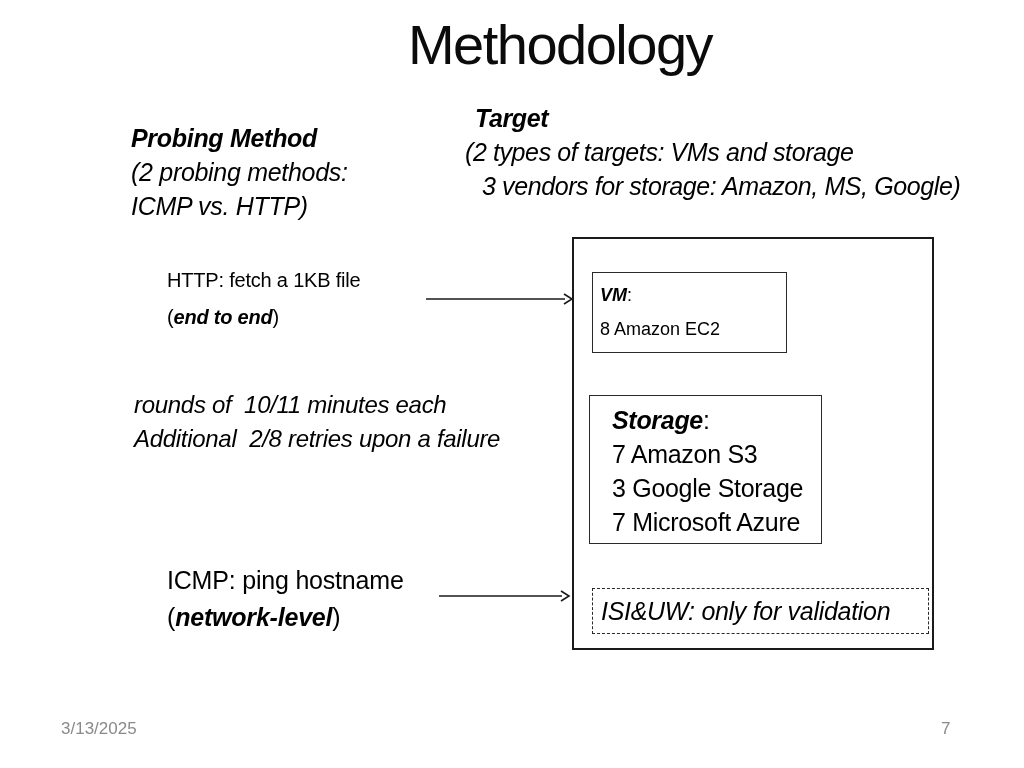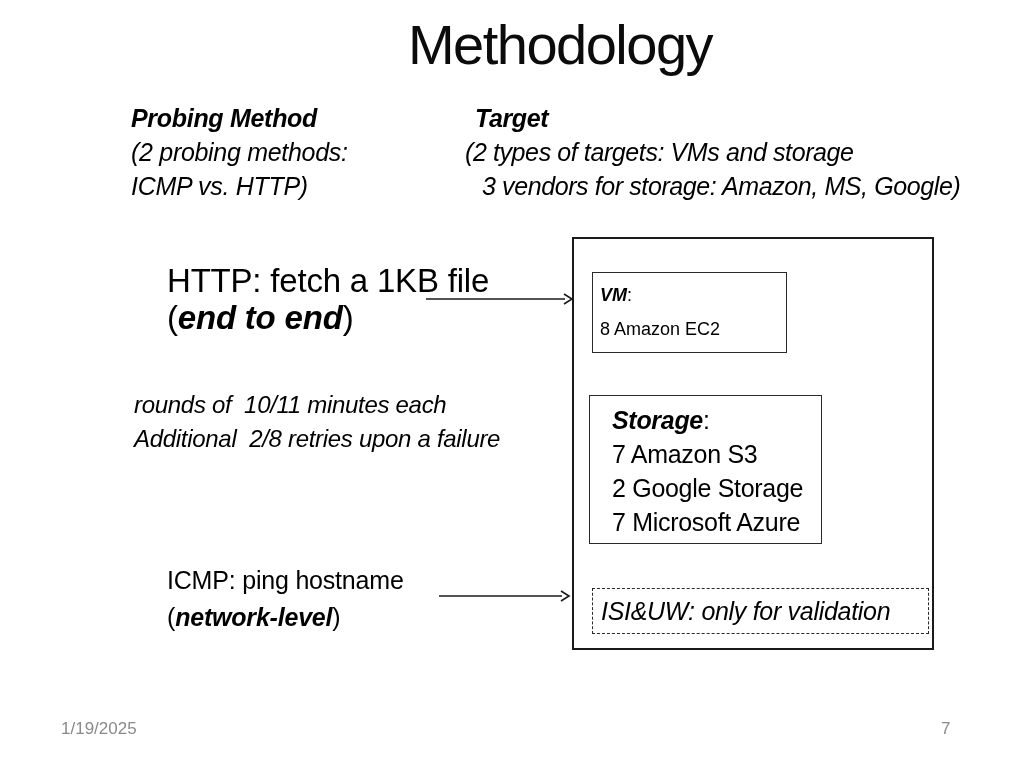--- a/index.html
+++ b/index.html
@@ -18,33 +18,33 @@
     padding-left:48px;
   }
   .bi   { font-weight:bold; font-style:italic; }
   .pre  { white-space:pre; }
 
   .probing {
     left:131px; top:101px;
     font-size:25px; line-height:34px; font-style:italic;
     letter-spacing:-0.3px;
   }
-  .probing .heading { font-weight:bold; }
+  .probing .heading { font-weight:bold;margin-top:20px; }
 
   .target {
     left:465px; top:101px;
     font-size:25px; line-height:34px; font-style:italic;
     letter-spacing:-0.4px;
   }
   .target .heading { font-weight:bold; margin-left:10px; }
   .target .l3 { margin-left:17px; }
 
   .http-block {
     left:167px; top:262px;
-    font-size:33px; line-height:37px; letter-spacing:-0.2px;
+    font-size:20px; line-height:37px; letter-spacing:-0.2px;
   }
   .icmp-block {
     left:167px; top:562px;
     font-size:25px; line-height:37px; letter-spacing:-0.2px;
   }
   .rounds-block {
     left:134px; top:388px;
     font-size:24px; line-height:34px; font-style:italic;
     letter-spacing:-0.3px;
   }
@@ -131,24 +131,24 @@
   <div class="abs outer-box"></div>
 
   <div class="abs vm-box">
     <div><span class="bi">VM</span><span>:</span></div>
     <div>8 Amazon EC2</div>
   </div>
 
   <div class="abs storage-box">
     <div><span class="bi">Storage</span><span>:</span></div>
     <div>7 Amazon S3</div>
-    <div>2 Google Storage</div>
+    <div>3 Google Storage</div>
     <div>7 Microsoft Azure</div>
   </div>
 
   <div class="abs validation-box">
     <span>ISI&amp;UW: only for validation</span>
   </div>
 
-  <div class="abs footer-date">1/19/2025</div>
+  <div class="abs footer-date">3/13/2025</div>
   <div class="abs footer-page">7</div>
 
 </div>
 
 </body></html>

